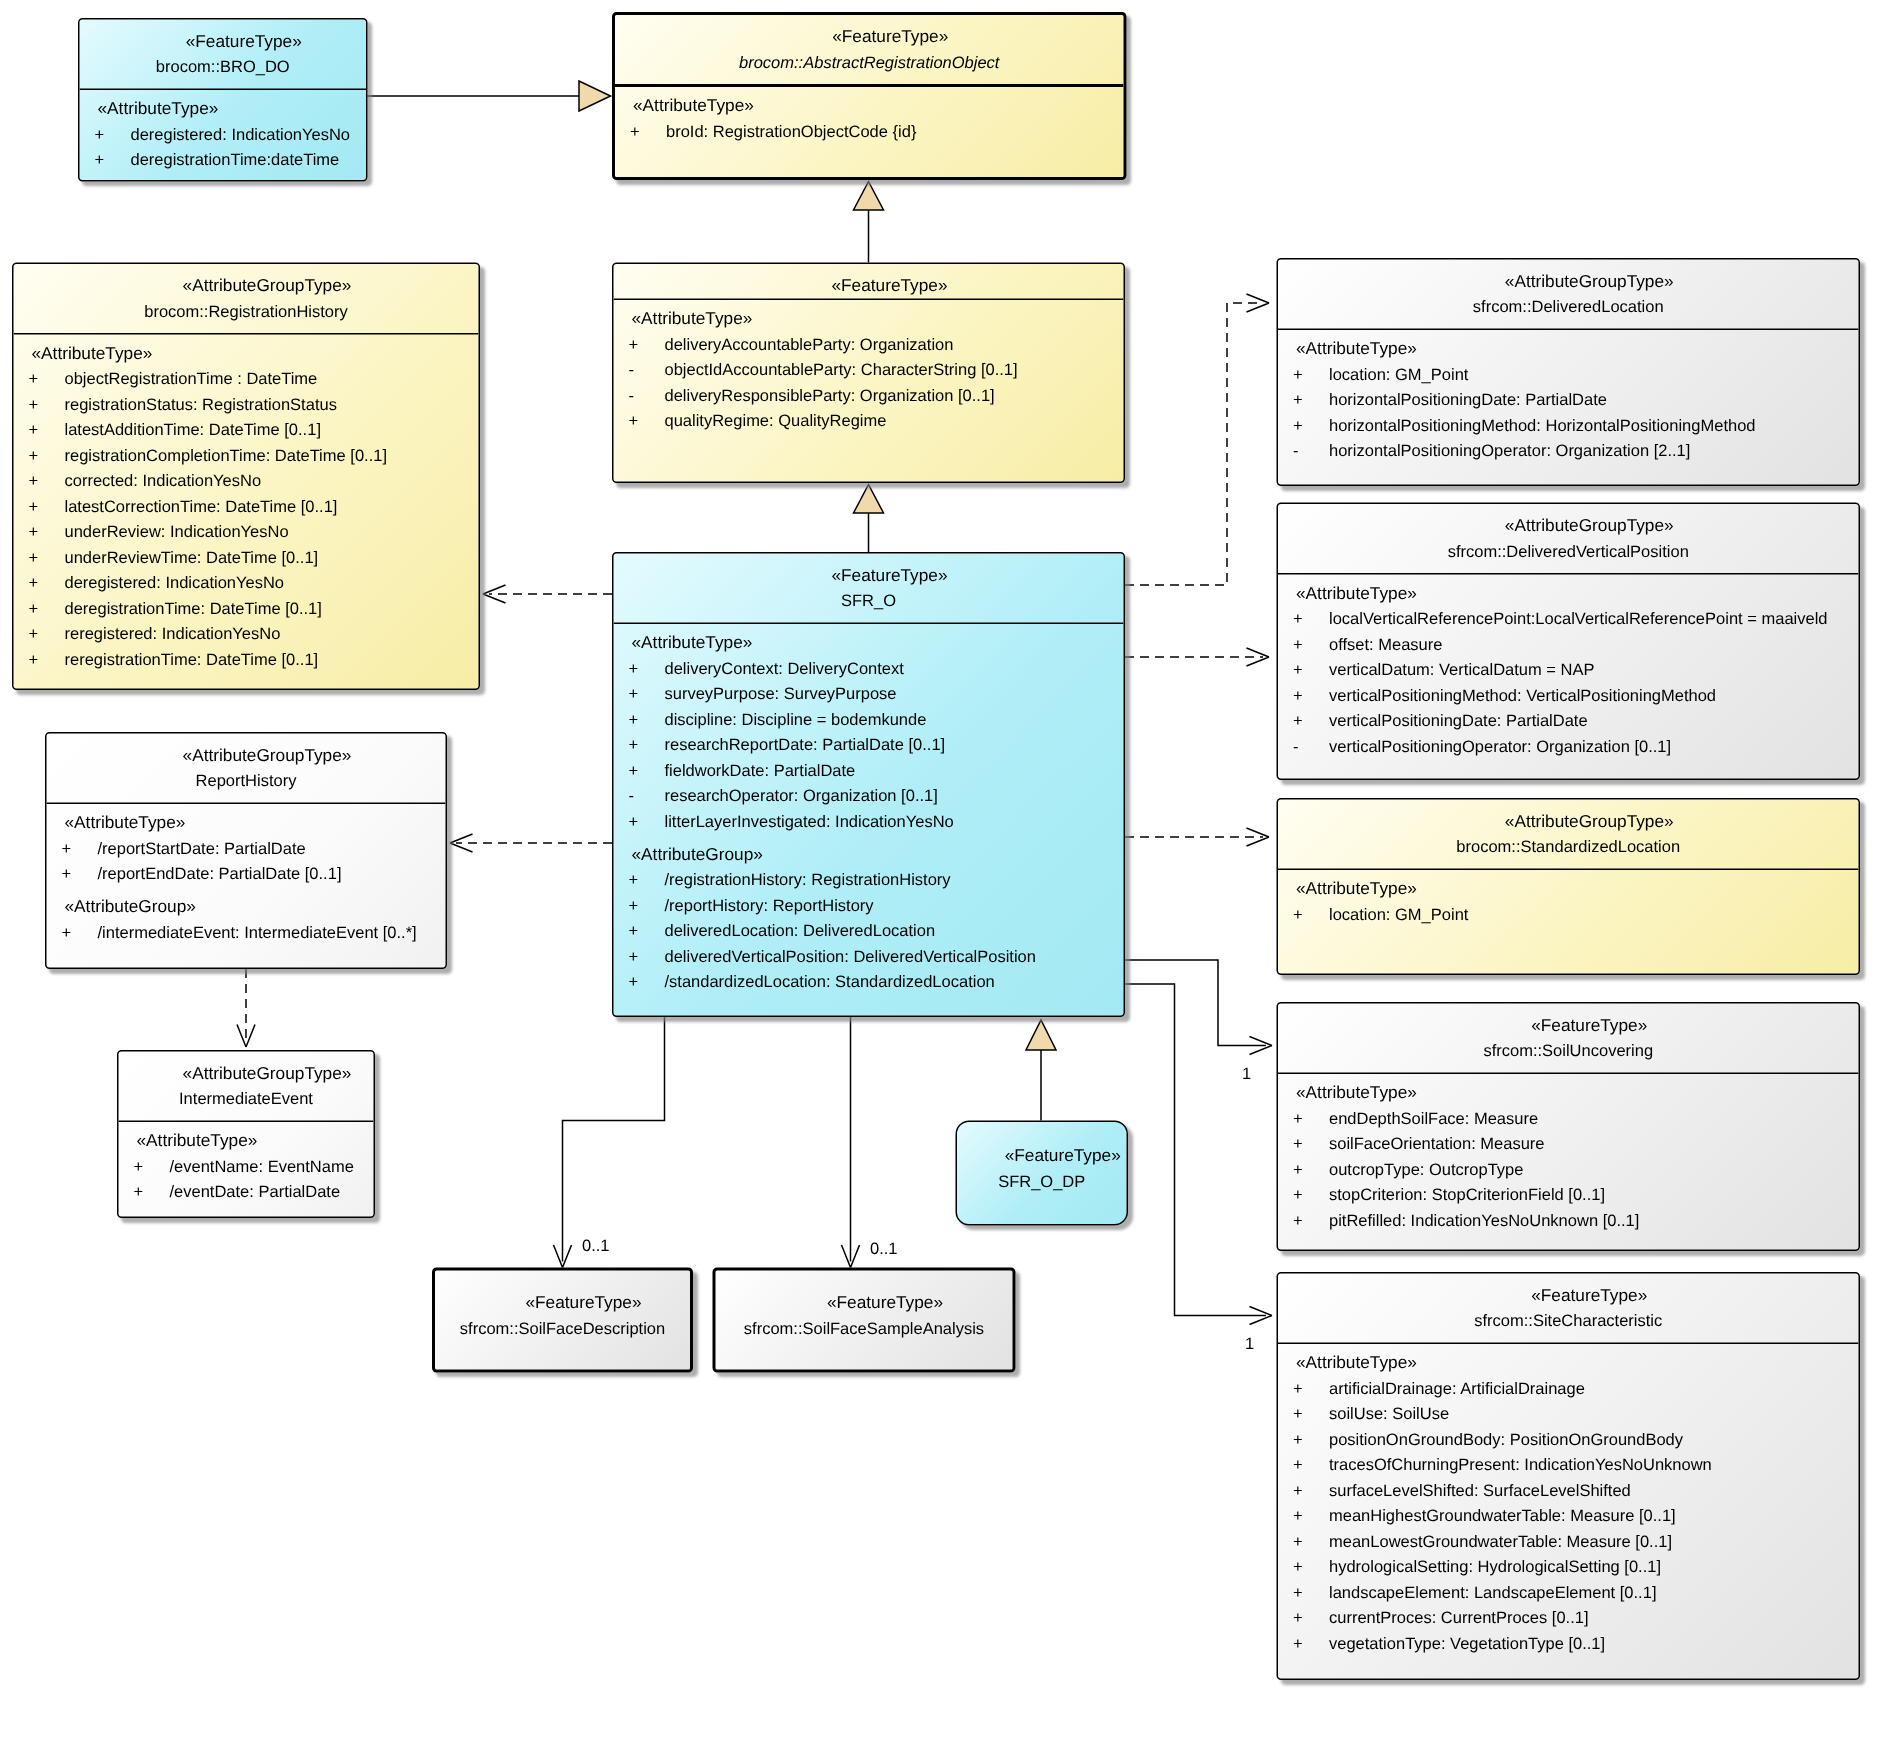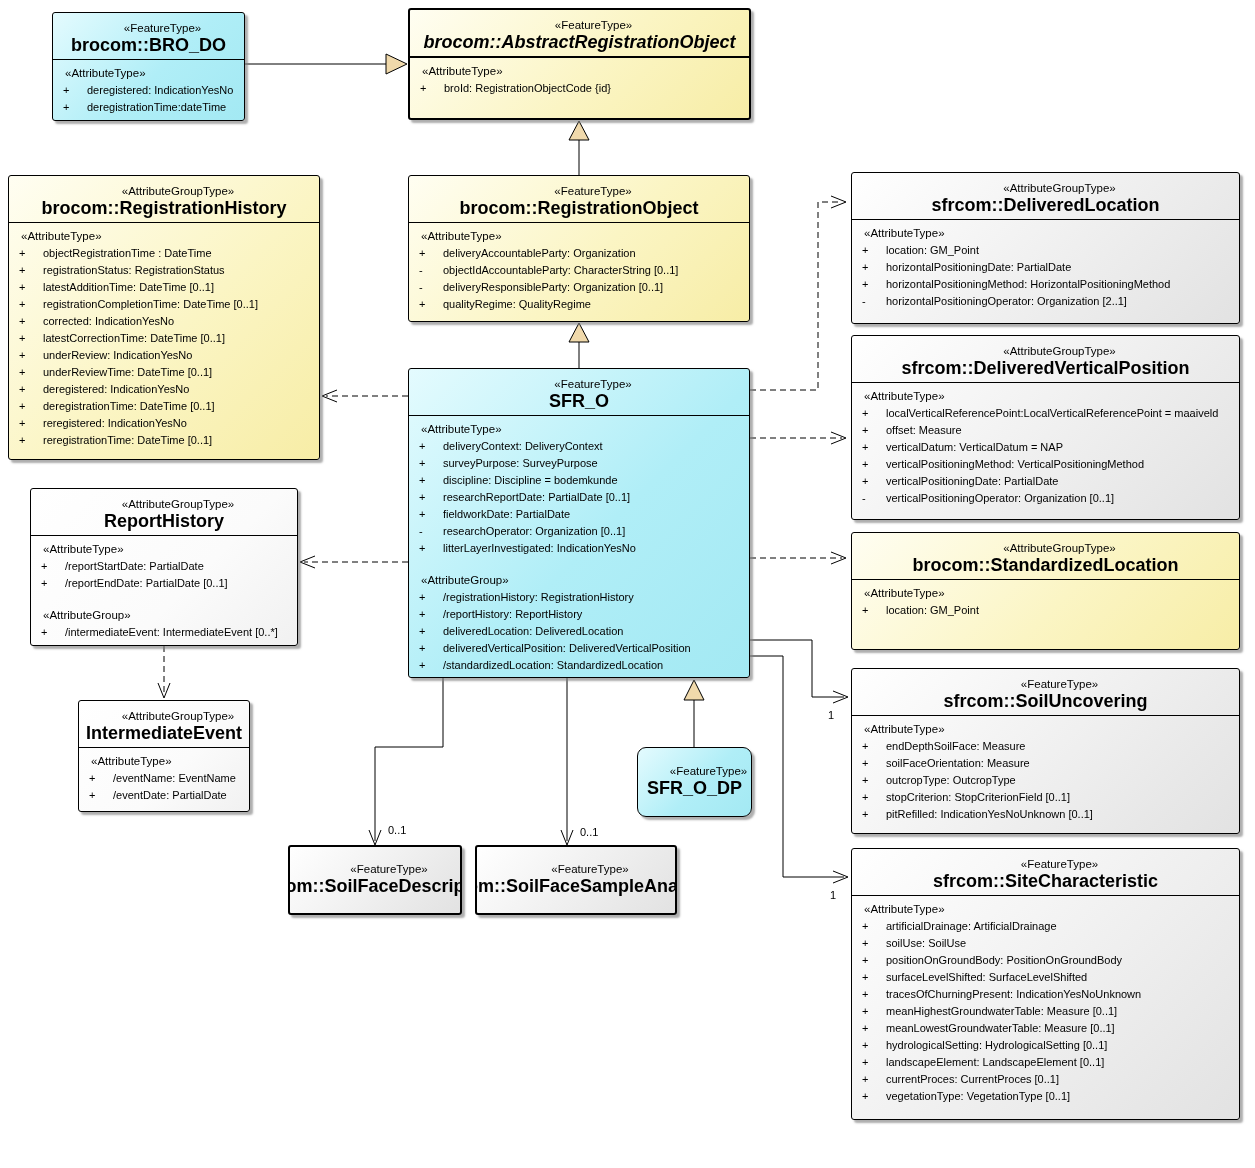--- a/index.html
+++ b/index.html
@@ -12,26 +12,26 @@
     box-shadow:3px 3px 2px rgba(130,130,130,.65);
     overflow:hidden;box-sizing:border-box;
   }
   .uml-box.bold{border-width:2px;}
   .cyan{background:linear-gradient(135deg,#e4fbfe 0%,#b0eef7 55%,#a3e9f3 100%);}
   .yellow{background:linear-gradient(135deg,#fffef2 0%,#fbf5c4 55%,#f7eda6 100%);}
   .gray{background:linear-gradient(135deg,#ffffff 0%,#efefef 55%,#e2e2e2 100%);}
   .white{background:linear-gradient(135deg,#ffffff 0%,#fbfbfb 60%,#f1f1f1 100%);}
   .hdr{padding-top:7px;text-align:center;}
   .stereo{font-size:11.5px;line-height:16px;margin-left:28px;}
-  .cname{font-size:18px;font-weight:bold;line-height:19px;padding-bottom:4px;}
+  .cname{font-size:11px;font-weight:normal;line-height:19px;padding-bottom:4px;}
   .italic-name .cname{font-style:italic;}
   .body{border-top:1px solid #000;padding:5px 3px 3px 3px;}
   .uml-box.bold .body{border-top-width:2px;}
   .sec-heading{font-size:11.5px;line-height:17px;padding-left:9px;}
-  .section + .section{margin-top:15px;}
+  .section + .section{margin-top:5px;}
   .attr-row{font-size:11px;line-height:17px;white-space:nowrap;padding-left:7px;}
   .vis{display:inline-block;width:24px;}
   .name-only{display:flex;align-items:center;justify-content:center;}
   .name-only .hdr{padding-top:0;}
   .rounded{border-radius:9px;}
   #wires{position:absolute;left:0;top:0;pointer-events:none;}
   .mult{font-size:11px;font-family:"Liberation Sans",sans-serif;}
 </style>
 </head>
 <body>
@@ -162,21 +162,20 @@
           <div class="attr-row"><span class="vis">+</span><span>deregistrationTime: DateTime [0..1]</span></div>
           <div class="attr-row"><span class="vis">+</span><span>reregistered: IndicationYesNo</span></div>
           <div class="attr-row"><span class="vis">+</span><span>reregistrationTime: DateTime [0..1]</span></div>
         </div>
       </div>
   </div>
 
   <div class="uml-box yellow" style="left:408px;top:175px;width:342px;height:147px">
     <div class="hdr">
       <div class="stereo">«FeatureType»</div>
-      <div class="cname">brocom::RegistrationObject</div>
     </div>
     <div class="body">
         <div class="section">
           <div class="sec-heading">«AttributeType»</div>
           <div class="attr-row"><span class="vis">+</span><span>deliveryAccountableParty: Organization</span></div>
           <div class="attr-row"><span class="vis">-</span><span>objectIdAccountableParty: CharacterString [0..1]</span></div>
           <div class="attr-row"><span class="vis">-</span><span>deliveryResponsibleParty: Organization [0..1]</span></div>
           <div class="attr-row"><span class="vis">+</span><span>qualityRegime: QualityRegime</span></div>
         </div>
       </div>
@@ -277,22 +276,22 @@
     <div class="hdr">
       <div class="stereo">«FeatureType»</div>
       <div class="cname">sfrcom::SiteCharacteristic</div>
     </div>
     <div class="body">
         <div class="section">
           <div class="sec-heading">«AttributeType»</div>
           <div class="attr-row"><span class="vis">+</span><span>artificialDrainage: ArtificialDrainage</span></div>
           <div class="attr-row"><span class="vis">+</span><span>soilUse: SoilUse</span></div>
           <div class="attr-row"><span class="vis">+</span><span>positionOnGroundBody: PositionOnGroundBody</span></div>
+          <div class="attr-row"><span class="vis">+</span><span>tracesOfChurningPresent: IndicationYesNoUnknown</span></div>
           <div class="attr-row"><span class="vis">+</span><span>surfaceLevelShifted: SurfaceLevelShifted</span></div>
-          <div class="attr-row"><span class="vis">+</span><span>tracesOfChurningPresent: IndicationYesNoUnknown</span></div>
           <div class="attr-row"><span class="vis">+</span><span>meanHighestGroundwaterTable: Measure [0..1]</span></div>
           <div class="attr-row"><span class="vis">+</span><span>meanLowestGroundwaterTable: Measure [0..1]</span></div>
           <div class="attr-row"><span class="vis">+</span><span>hydrologicalSetting: HydrologicalSetting [0..1]</span></div>
           <div class="attr-row"><span class="vis">+</span><span>landscapeElement: LandscapeElement [0..1]</span></div>
           <div class="attr-row"><span class="vis">+</span><span>currentProces: CurrentProces [0..1]</span></div>
           <div class="attr-row"><span class="vis">+</span><span>vegetationType: VegetationType [0..1]</span></div>
         </div>
       </div>
   </div>
 

